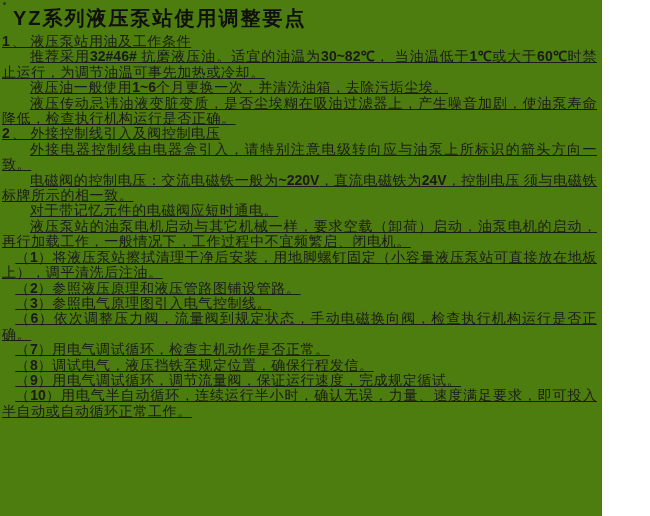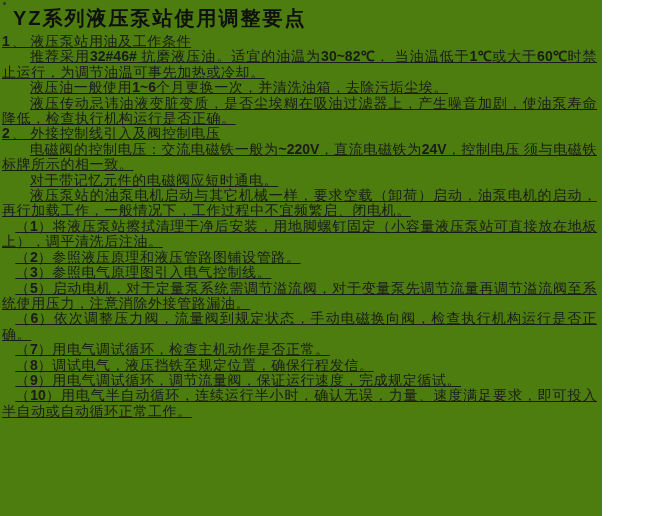--- a/index.html
+++ b/index.html
@@ -73,26 +73,26 @@
 
 <div class="page">
   <div class="scan-dot"></div>
   <h1 class="doc-title">YZ系列液压泵站使用调整要点</h1>
   <div class="doc-body">
       <p class="block-heading"><b class="num">1</b>、 液压泵站用油及工作条件</p>
       <p class="block-para">推荐采用<b class="num">32#46#</b> 抗磨液压油。适宜的油温为<b class="num">30~82℃</b>， 当油温低于<b class="num">1℃</b>或大于<b class="num">60℃</b>时禁止运行，为调节油温可事先加热或冷却。</p>
       <p class="block-para">液压油一般使用<b class="num">1~6</b>个月更换一次，并清洗油箱，去除污垢尘埃。</p>
       <p class="block-para">液压传动忌讳油液变脏变质，是否尘埃糊在吸油过滤器上，产生噪音加剧，使油泵寿命降低，检查执行机构运行是否正确。</p>
       <p class="block-heading"><b class="num">2</b>、 外接控制线引入及阀控制电压</p>
+      <p class="block-para">外接电器控制线由电器盒引入，请特别注意电级转向应与油泵上所标识的箭头方向一致。</p>
       <p class="block-para">电磁阀的控制电压：交流电磁铁一般为<b class="num">~220V</b>，直流电磁铁为<b class="num">24V</b>，控制电压 须与电磁铁标牌所示的相一致。</p>
       <p class="block-para">对于带记忆元件的电磁阀应短时通电。</p>
       <p class="block-para">液压泵站的油泵电机启动与其它机械一样，要求空载（卸荷）启动，油泵电机的启动，再行加载工作，一般情况下，工作过程中不宜频繁启、闭电机。</p>
       <p class="block-item">（<b class="num">1</b>）将液压泵站擦拭清理干净后安装，用地脚螺钉固定（小容量液压泵站可直接放在地板上），调平清洗后注油。</p>
       <p class="block-item">（<b class="num">2</b>）参照液压原理和液压管路图铺设管路。</p>
       <p class="block-item">（<b class="num">3</b>）参照电气原理图引入电气控制线。</p>
-      <p class="block-item">（<b class="num">5</b>）启动电机，对于定量泵系统需调节溢流阀，对于变量泵先调节流量再调节溢流阀至系统使用压力，注意消除外接管路漏油。</p>
       <p class="block-item">（<b class="num">6</b>）依次调整压力阀，流量阀到规定状态，手动电磁换向阀，检查执行机构运行是否正确。</p>
       <p class="block-item">（<b class="num">7</b>）用电气调试循环，检查主机动作是否正常。</p>
       <p class="block-item">（<b class="num">8</b>）调试电气，液压挡铁至规定位置，确保行程发信。</p>
       <p class="block-item">（<b class="num">9</b>）用电气调试循环，调节流量阀，保证运行速度，完成规定循试。</p>
       <p class="block-item">（<b class="num">10</b>）用电气半自动循环，连续运行半小时，确认无误，力量、速度满足要求，即可投入半自动或自动循环正常工作。</p>
     </div>
 </div>
 
 </body></html>

